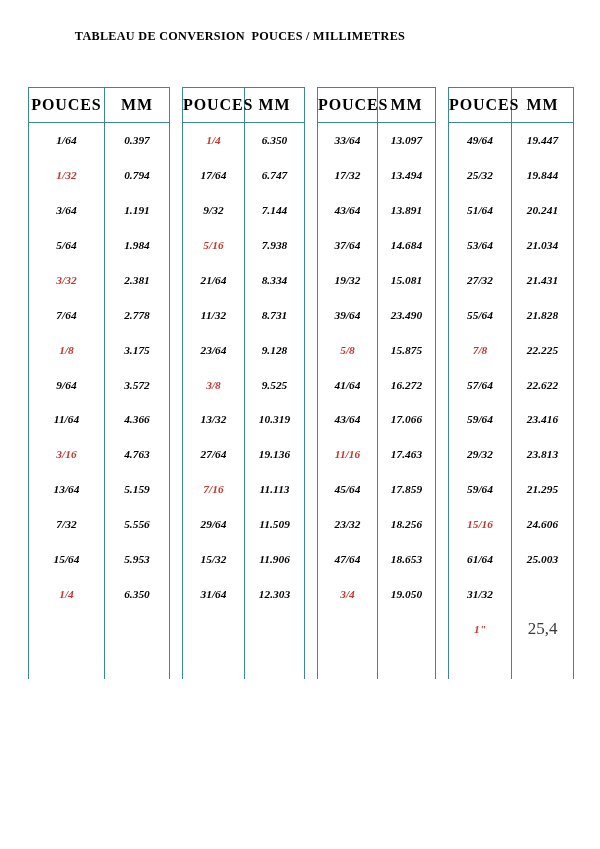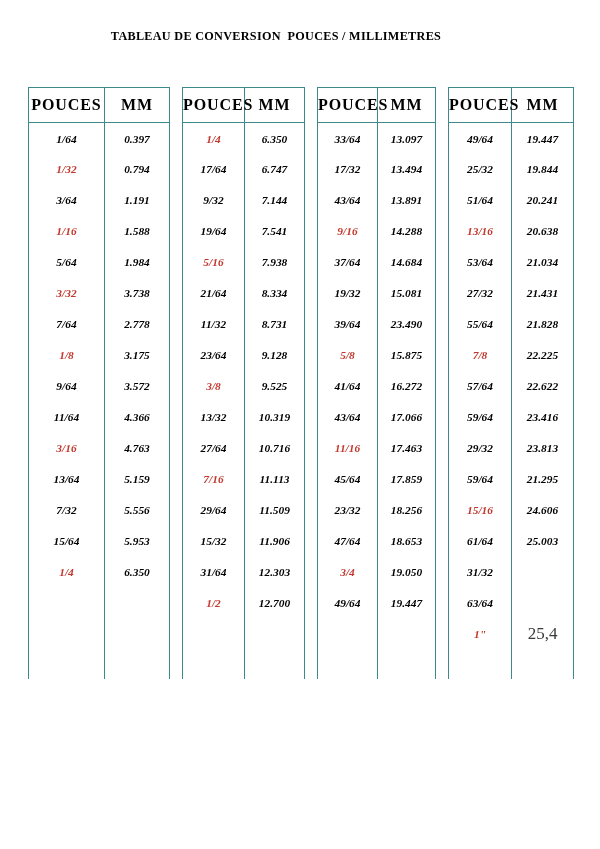--- a/index.html
+++ b/index.html
@@ -28,21 +28,20 @@
     left: 0;
     top: 29px;
     width: 480px;
     text-align: center;
     font-family: "Liberation Serif", "DejaVu Serif", serif;
     font-weight: bold;
     font-size: 12.2px;
     letter-spacing: 0.3px;
     color: #000000;
     white-space: pre;
-    margin-left: 36px;
   }
 
   
   .table-wrap {
     position: absolute;
     left: 28px;
     top: 87px;
     width: 545px;
     height: 592px;
   }
@@ -177,48 +176,35 @@
             <td class="dc">9/32</td>
             <td class="dc">7.144</td>
             <td class="dc spacer spacer-outer"></td>
             <td class="dc">43/64</td>
             <td class="dc">13.891</td>
             <td class="dc spacer spacer-outer"></td>
             <td class="dc">51/64</td>
             <td class="dc">20.241</td>
           </tr>
           <tr>
-            <td class="dc red">1/16</td>
-            <td class="dc">1.588</td>
-            <td class="dc spacer spacer-outer"></td>
-            <td class="dc">19/64</td>
-            <td class="dc">7.541</td>
-            <td class="dc spacer spacer-outer"></td>
-            <td class="dc red">9/16</td>
-            <td class="dc">14.288</td>
-            <td class="dc spacer spacer-outer"></td>
-            <td class="dc red">13/16</td>
-            <td class="dc">20.638</td>
-          </tr>
-          <tr>
             <td class="dc">5/64</td>
             <td class="dc">1.984</td>
             <td class="dc spacer spacer-outer"></td>
             <td class="dc red">5/16</td>
             <td class="dc">7.938</td>
             <td class="dc spacer spacer-outer"></td>
             <td class="dc">37/64</td>
             <td class="dc">14.684</td>
             <td class="dc spacer spacer-outer"></td>
             <td class="dc">53/64</td>
             <td class="dc">21.034</td>
           </tr>
           <tr>
             <td class="dc red">3/32</td>
-            <td class="dc">3.738</td>
+            <td class="dc">2.381</td>
             <td class="dc spacer spacer-outer"></td>
             <td class="dc">21/64</td>
             <td class="dc">8.334</td>
             <td class="dc spacer spacer-outer"></td>
             <td class="dc">19/32</td>
             <td class="dc">15.081</td>
             <td class="dc spacer spacer-outer"></td>
             <td class="dc">27/32</td>
             <td class="dc">21.431</td>
           </tr>
@@ -272,21 +258,21 @@
             <td class="dc">17.066</td>
             <td class="dc spacer spacer-outer"></td>
             <td class="dc">59/64</td>
             <td class="dc">23.416</td>
           </tr>
           <tr>
             <td class="dc red">3/16</td>
             <td class="dc">4.763</td>
             <td class="dc spacer spacer-outer"></td>
             <td class="dc">27/64</td>
-            <td class="dc">10.716</td>
+            <td class="dc">19.136</td>
             <td class="dc spacer spacer-outer"></td>
             <td class="dc red">11/16</td>
             <td class="dc">17.463</td>
             <td class="dc spacer spacer-outer"></td>
             <td class="dc">29/32</td>
             <td class="dc">23.813</td>
           </tr>
           <tr>
             <td class="dc">13/64</td>
             <td class="dc">5.159</td>
@@ -330,33 +316,20 @@
             <td class="dc red">1/4</td>
             <td class="dc">6.350</td>
             <td class="dc spacer spacer-outer"></td>
             <td class="dc">31/64</td>
             <td class="dc">12.303</td>
             <td class="dc spacer spacer-outer"></td>
             <td class="dc red">3/4</td>
             <td class="dc">19.050</td>
             <td class="dc spacer spacer-outer"></td>
             <td class="dc">31/32</td>
-            <td class="dc"></td>
-          </tr>
-          <tr>
-            <td class="dc"></td>
-            <td class="dc"></td>
-            <td class="dc spacer spacer-outer"></td>
-            <td class="dc red">1/2</td>
-            <td class="dc">12.700</td>
-            <td class="dc spacer spacer-outer"></td>
-            <td class="dc">49/64</td>
-            <td class="dc">19.447</td>
-            <td class="dc spacer spacer-outer"></td>
-            <td class="dc">63/64</td>
             <td class="dc"></td>
           </tr>
           <tr class="lastrow">
             <td class="dc"></td>
             <td class="dc"></td>
             <td class="dc spacer spacer-outer"></td>
             <td class="dc"></td>
             <td class="dc"></td>
             <td class="dc spacer spacer-outer"></td>
             <td class="dc"></td>

